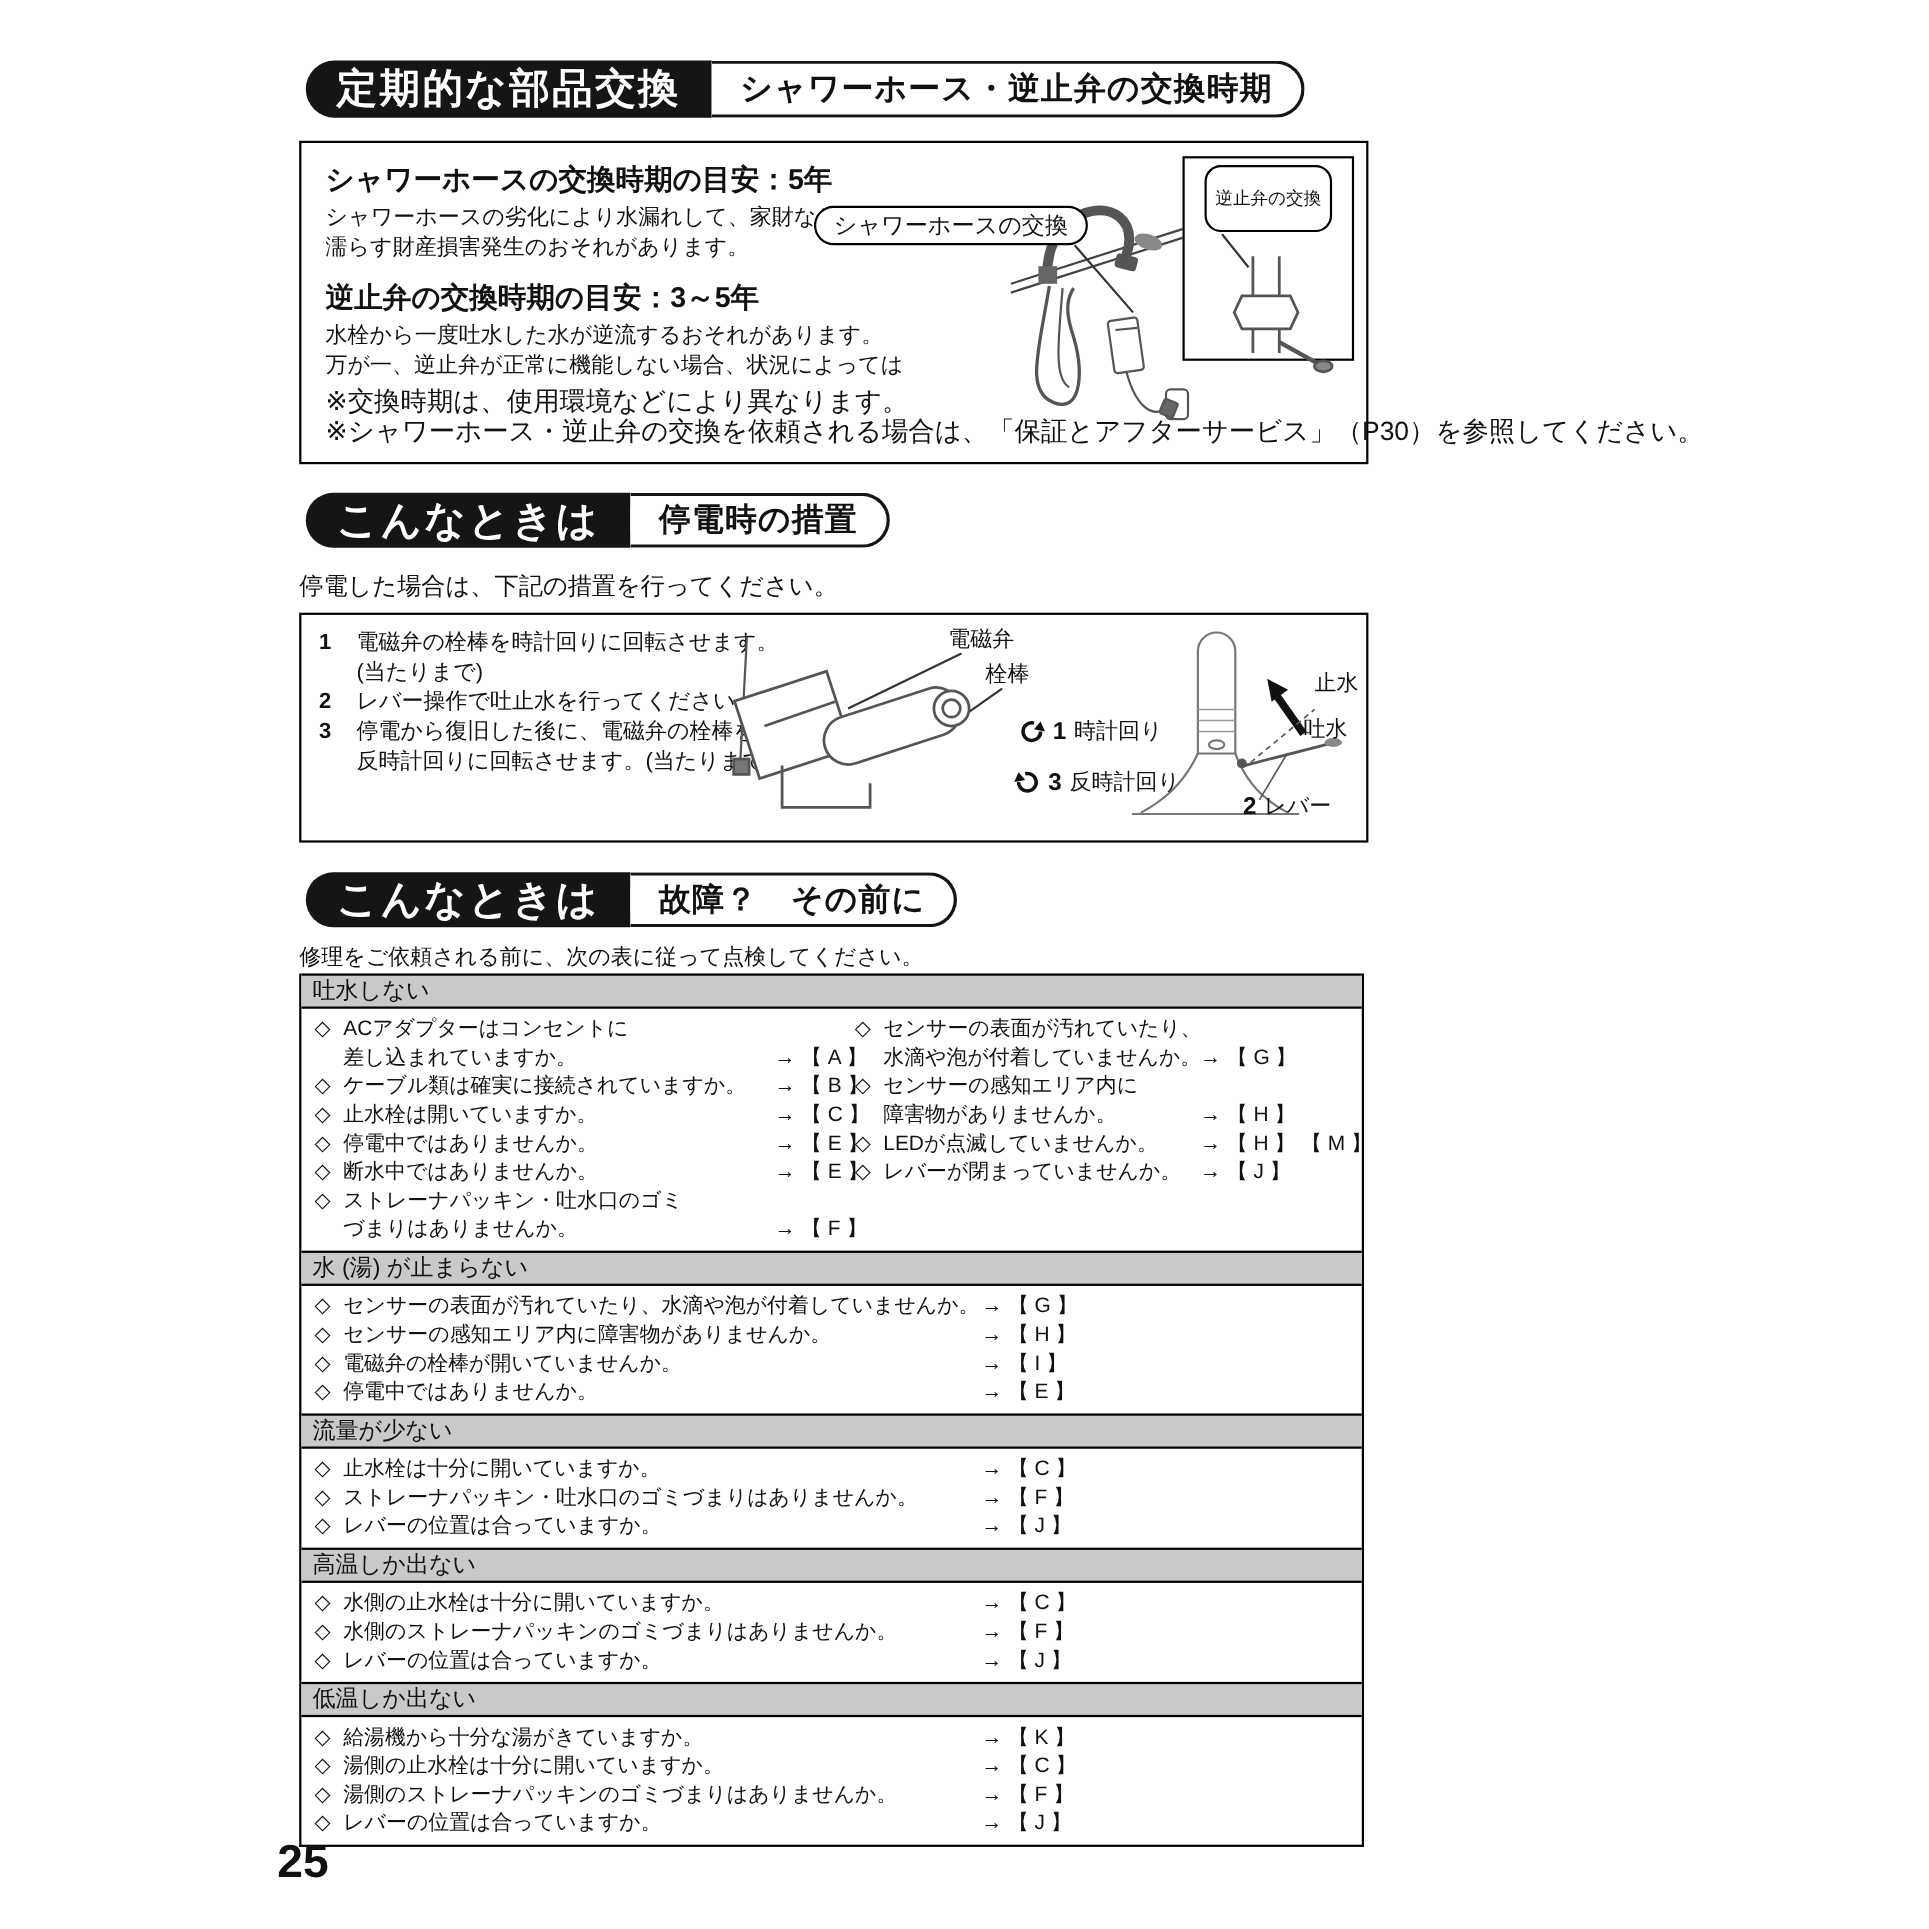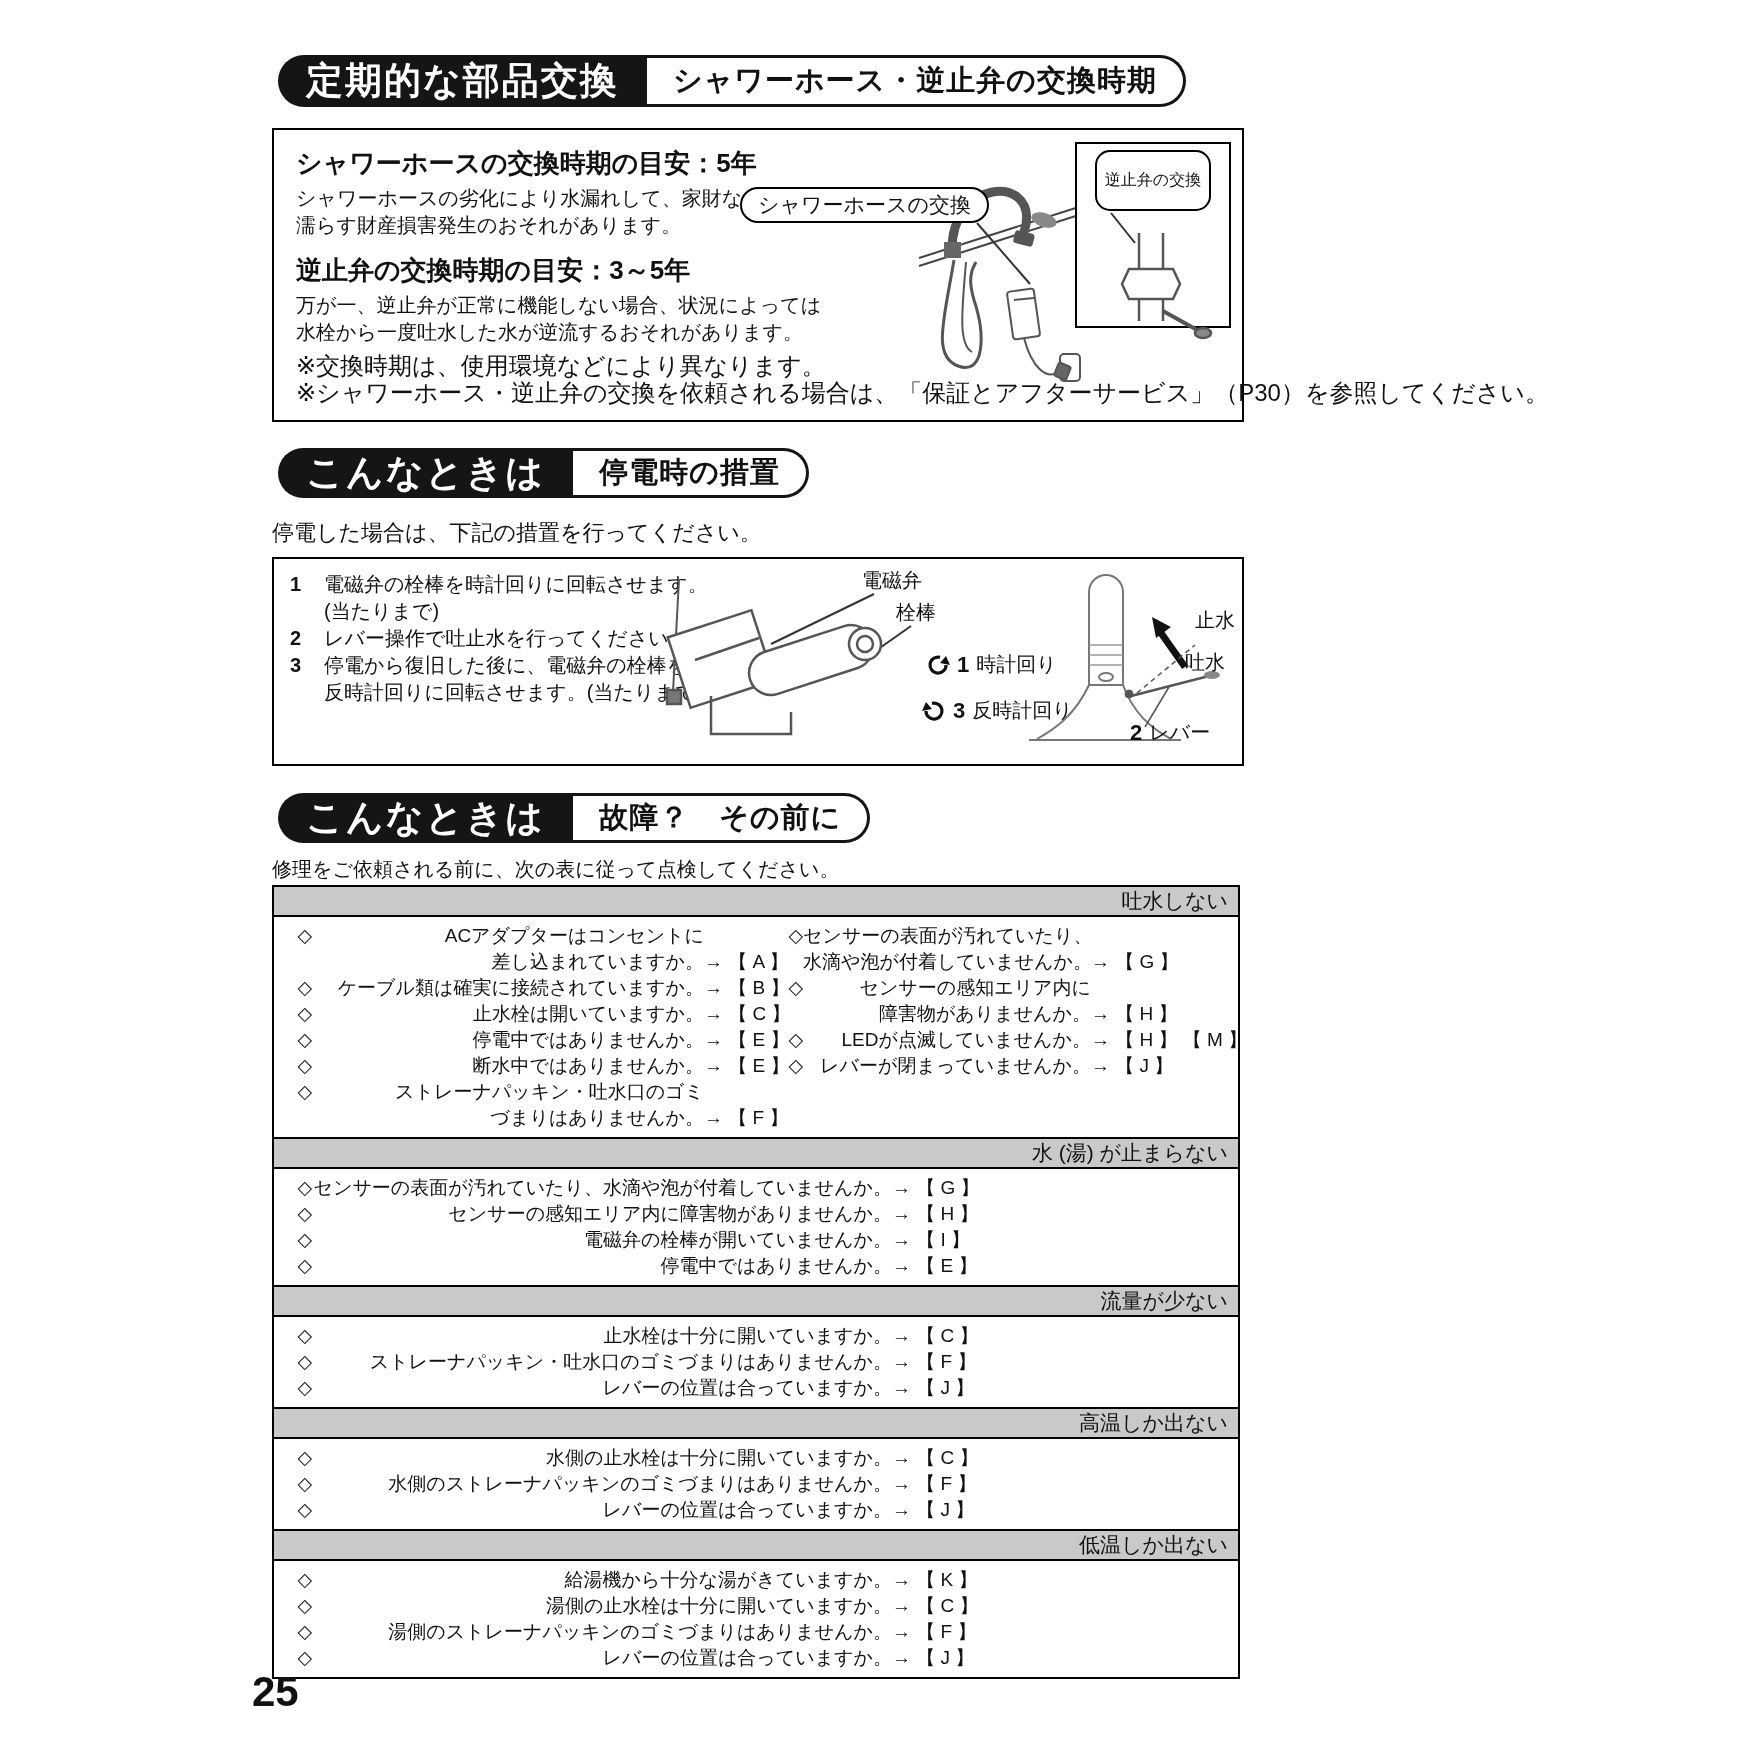--- a/index.html
+++ b/index.html
@@ -34,21 +34,21 @@
   .step-num{width:34px;font-weight:700;flex:none;}
   .step-text div{white-space:nowrap;}
   .lbl{position:absolute;font-size:20px;white-space:nowrap;}
   .rot-row{position:absolute;display:flex;align-items:center;gap:7px;font-size:20px;white-space:nowrap;}
   .rot-num{font-weight:700;font-size:22px;}
 
   .intro{position:absolute;font-size:22px;white-space:nowrap;}
 
   
   .ttable{position:absolute;left:272px;top:885px;width:968px;border-left:2px solid #000;
-          border-right:2px solid #000;border-bottom:2px solid #000;box-sizing:border-box;text-align:right;}
+          border-right:2px solid #000;border-bottom:2px solid #000;box-sizing:border-box;}
   .tbar{background:#c9c9c9;border-top:2px solid #000;border-bottom:2px solid #000;
         font-size:21px;line-height:26px;padding:1px 10px;}
   .tbody{padding:6px 0 6px 12px;}
   .trow{display:flex;align-items:flex-end;font-size:19px;line-height:26px;}
   .tbul{width:26px;align-self:flex-start;flex:none;}
   .ttext{flex:none;}
   .ttext div{white-space:nowrap;}
   .tw1 .ttext{width:392px;}
   .tw2 .ttext{width:288px;}
   .tw3 .ttext{width:580px;}
@@ -71,22 +71,22 @@
     <div class="tab-black">定期的な部品交換</div>
     <div class="tab-white">シャワーホース・逆止弁の交換時期</div>
   </div>
 
   <div class="box" style="left:272px;top:128px;width:968px;height:290px;">
     <div class="b1-text">
       <div class="h-big">シャワーホースの交換時期の目安：5年</div>
       <div class="body-line">シャワーホースの劣化により水漏れして、家財などを</div>
       <div class="body-line">濡らす財産損害発生のおそれがあります。</div>
       <div class="h-big" style="margin-top:14px;">逆止弁の交換時期の目安：3～5年</div>
+      <div class="body-line">水栓から一度吐水した水が逆流するおそれがあります。</div>
       <div class="body-line">万が一、逆止弁が正常に機能しない場合、状況によっては</div>
-      <div class="body-line">水栓から一度吐水した水が逆流するおそれがあります。</div>
     </div>
     <div class="notes">
       <div>※交換時期は、使用環境などにより異なります。</div>
       <div>※シャワーホース・逆止弁の交換を依頼される場合は、「保証とアフターサービス」（P30）を参照してください。</div>
     </div>
 
     <svg class="art" style="left:640px;top:10px;" width="170" height="260" viewBox="0 0 170 260">
       <g stroke="#444" fill="none" stroke-width="2">
         <line x1="5" y1="118" x2="168" y2="66"></line>
         <line x1="5" y1="126" x2="168" y2="74"></line>

